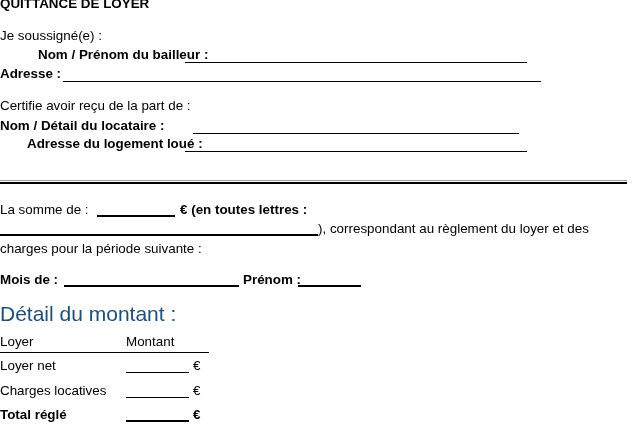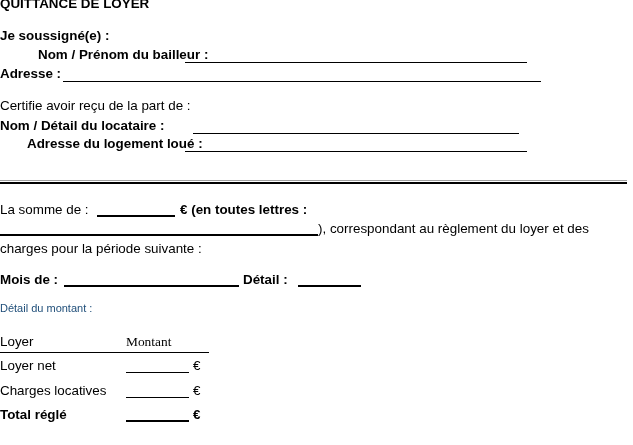--- a/index.html
+++ b/index.html
@@ -5,32 +5,32 @@
     html, body { margin: 0; padding: 0; }
     body {
       width: 633px; height: 445px; overflow: hidden; background: #ffffff;
       font-family: "Liberation Sans", sans-serif; font-size: 13.4px; color: #000;
       position: relative;
     }
     .abs { position: absolute; white-space: nowrap; }
     .b { font-weight: bold; }
     .line { position: absolute; height: 0; border-bottom: 1px solid #000; }
     .line.thick { border-bottom-width: 2px; }
-    .h2 { color: #1f4e79; font-size: 11px; }
+    .h2 { color: #1f4e79; font-size: 21px; }
     .sep-gray { position: absolute; left: 0; width: 627px; height: 0; border-top: 1px solid #a0a0a0; }
     .sep-black { position: absolute; left: 0; width: 627px; height: 0; border-top: 2px solid #000; }
   </style>
 </head>
 <body>
 
 <div>
 
   <div class="abs b" style="left:0;top:-4px;">QUITTANCE DE LOYER</div>
 
-  <div class="abs" style="left:0;top:28px;font-weight:bold;">Je soussigné(e) :</div>
+  <div class="abs" style="left:0;top:28px;">Je soussigné(e) :</div>
   <div class="abs b" style="left:0;top:47px;padding-left:38px;">Nom / Prénom du bailleur :</div>
   <div class="line" style="left:185px;top:62px;width:342px;"></div>
   <div class="abs b" style="left:0;top:66px;">Adresse :</div>
   <div class="line" style="left:63px;top:81px;width:478px;"></div>
 
   <div class="abs" style="left:0;top:98px;">Certifie avoir reçu de la part de :</div>
   <div class="abs b" style="left:0;top:118px;">Nom / Détail du locataire :</div>
   <div class="line" style="left:193px;top:133px;width:326px;"></div>
   <div class="abs b" style="left:0;top:136px;margin-left:27px;">Adresse du logement loué :</div>
   <div class="line" style="left:185px;top:151px;width:342px;"></div>
@@ -40,27 +40,27 @@
 
   <div class="abs" style="left:0;top:202px;">La somme de :</div>
   <div class="line thick" style="left:97px;top:215px;width:78px;"></div>
   <div class="abs b" style="left:180px;top:202px;">€ (en toutes lettres :</div>
   <div class="line thick" style="left:0;top:234px;width:318px;"></div>
   <div class="abs" style="left:318px;top:221px;">), correspondant au règlement du loyer et des</div>
   <div class="abs" style="left:0;top:241px;">charges pour la période suivante :</div>
 
   <div class="abs b" style="left:0;top:272px;">Mois de :</div>
   <div class="line thick" style="left:64px;top:285px;width:175px;"></div>
-  <div class="abs b" style="left:243px;top:272px;">Détail :</div>
+  <div class="abs b" style="left:243px;top:272px;">Prénom :</div>
   <div class="line thick" style="left:298px;top:285px;width:63px;"></div>
 
   <div class="abs h2" style="left:0;top:302px;">Détail du montant :</div>
 
   <div class="abs" style="left:0;top:334px;">Loyer</div>
-  <div class="abs" style="left:126px;top:334px;font-family:Liberation Serif, serif;">Montant</div>
+  <div class="abs" style="left:126px;top:334px;">Montant</div>
   <div class="line" style="left:0;top:352px;width:209px;"></div>
 
   <div>
     <div class="abs" style="left:0;top:358px;">Loyer net</div>
     <div class="line" style="left:126px;top:372px;width:63px;"></div>
     <div class="abs" style="left:193px;top:358px;">€</div>
   </div>
 
   <div>
     <div class="abs" style="left:0;top:383px;">Charges locatives</div>

